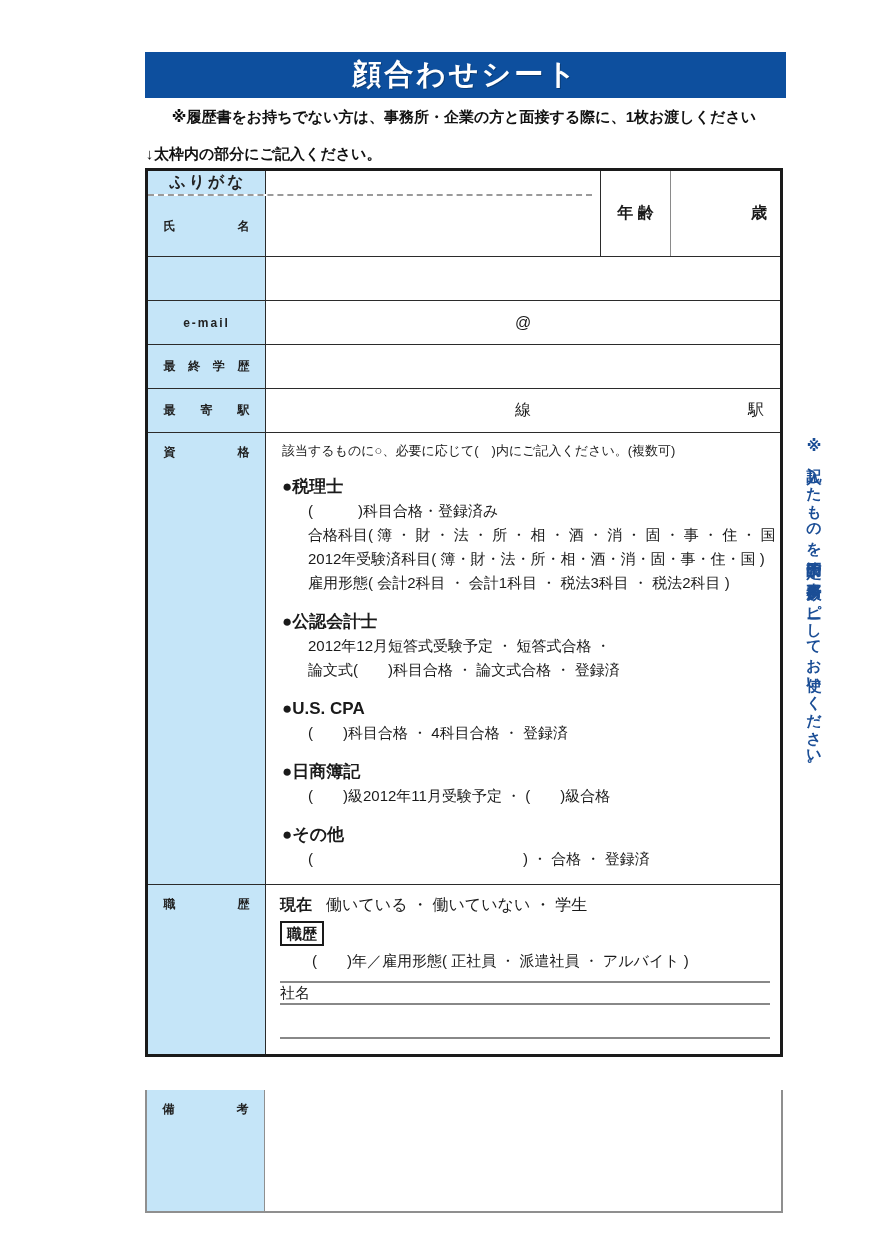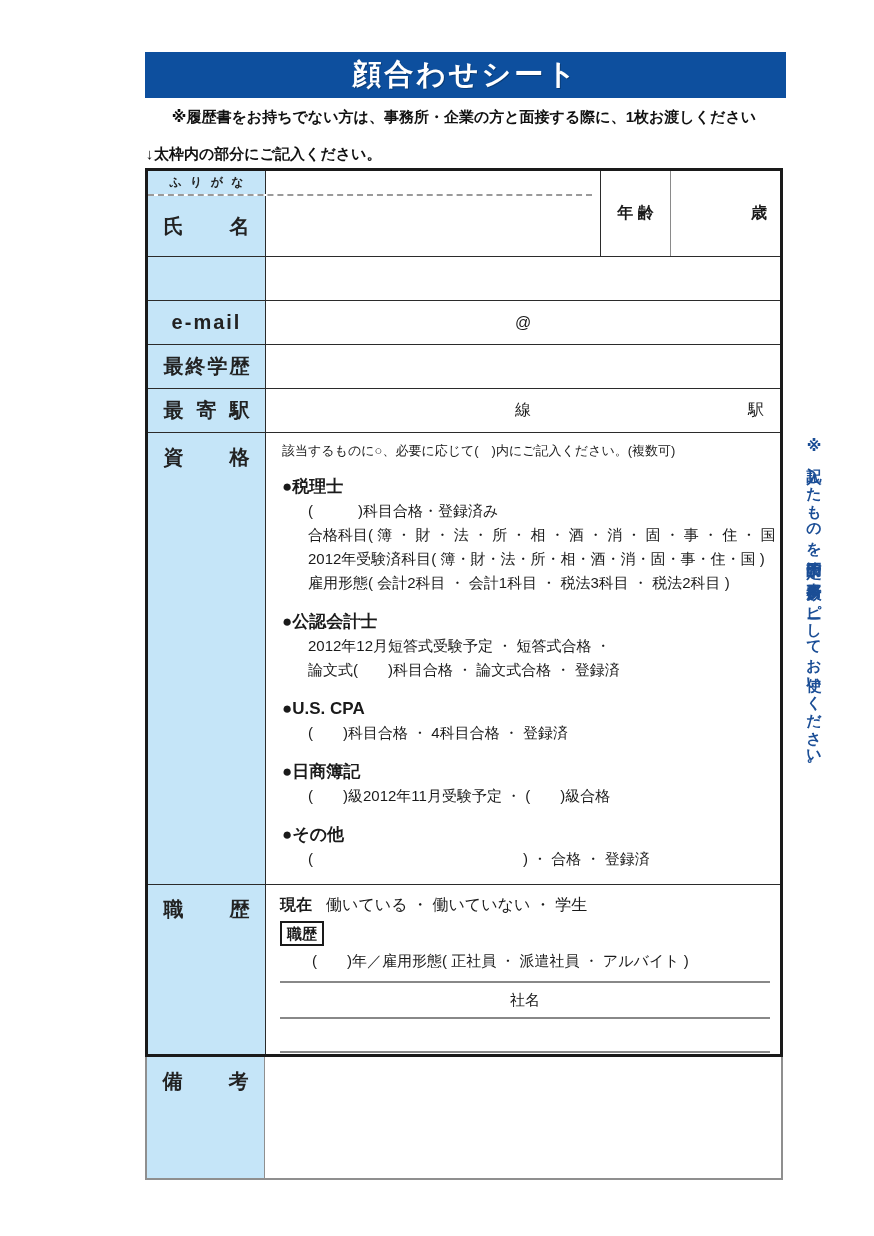--- a/index.html
+++ b/index.html
@@ -41,32 +41,32 @@
     display: flex; flex-direction: column;
   }
   .row { display: flex; width: 100%; }
   .row + .row { border-top: 1px solid #2b2b2b; }
 
   .label-cell {
     width: 118px; flex: 0 0 118px;
     background: #c5e5f8;
     border-right: 1px solid #2b2b2b;
     display: flex; justify-content: center; align-items: center;
-    font-weight: bold; font-size: 20px; color: #222;
+    font-weight: bold; font-size: 12px; color: #222;
   }
   .label-cell.top { align-items: flex-start; padding-top: 11px; }
   .jl { width: 86px; text-align: justify; text-align-last: justify; }
   .content-cell { flex: 1; position: relative; background: #fff; }
 
   
   .row-name { height: 85px; }
   .name-left { flex: 1; display: flex; flex-direction: column; }
   .sub-row { display: flex; flex: 1; }
   .sub-furigana { flex: 0 0 25px; border-bottom: 2px dashed #9a9a9a; }
-  .sub-furigana .label-cell { font-size: 12px; }
+  .sub-furigana .label-cell { font-size: 16px; }
   .sub-furigana .jl { width: 74px; }
   .age-label-cell {
     flex: 0 0 70px; border-left: 1px solid #2b2b2b;
     display: flex; align-items: center; justify-content: center;
     font-weight: bold; font-size: 16px; margin-left: 8px;
   }
   .age-value-cell {
     flex: 0 0 110px; border-left: 1px solid #8a8a8a;
     display: flex; align-items: center; justify-content: flex-end;
     padding-right: 13px; font-weight: bold; font-size: 16px;
@@ -104,28 +104,28 @@
   .w-badge {
     display: inline-block; margin-top: 3px;
     border: 2px solid #1a1a1a; font-size: 15px; font-weight: bold;
     padding: 1px 5px; line-height: 19px; background: #fff;
   }
   .w-emp {
     font-size: 15px; line-height: 24px; padding: 3px 0 8px 32px;
     border-bottom: 2px solid #888; white-space: nowrap;
   }
   .w-company {
-    height: 36px; border-bottom: 2px solid #888;
-    display: flex; align-items: center; font-size: 15px; justify-content: center;
+    height: 22px; border-bottom: 2px solid #888;
+    display: flex; align-items: center; font-size: 15px;
   }
   .w-empty { height: 34px; border-bottom: 2px solid #888; }
 
   
   .remarks-table {
-    position: absolute; left: 145px; top: 1057px;
+    position: absolute; left: 145px; top: 1090px;
     width: 638px; height: 123px;
     border: 2px solid #8f8f8f; border-top: none;
     display: flex; background: #eab308;
   }
   .remarks-table .label-cell { border-right: 1px solid #8f8f8f; }
 
   
   .side-note {
     position: absolute; left: 804px; top: 437px; height: 400px;
     writing-mode: vertical-rl; text-orientation: mixed;

